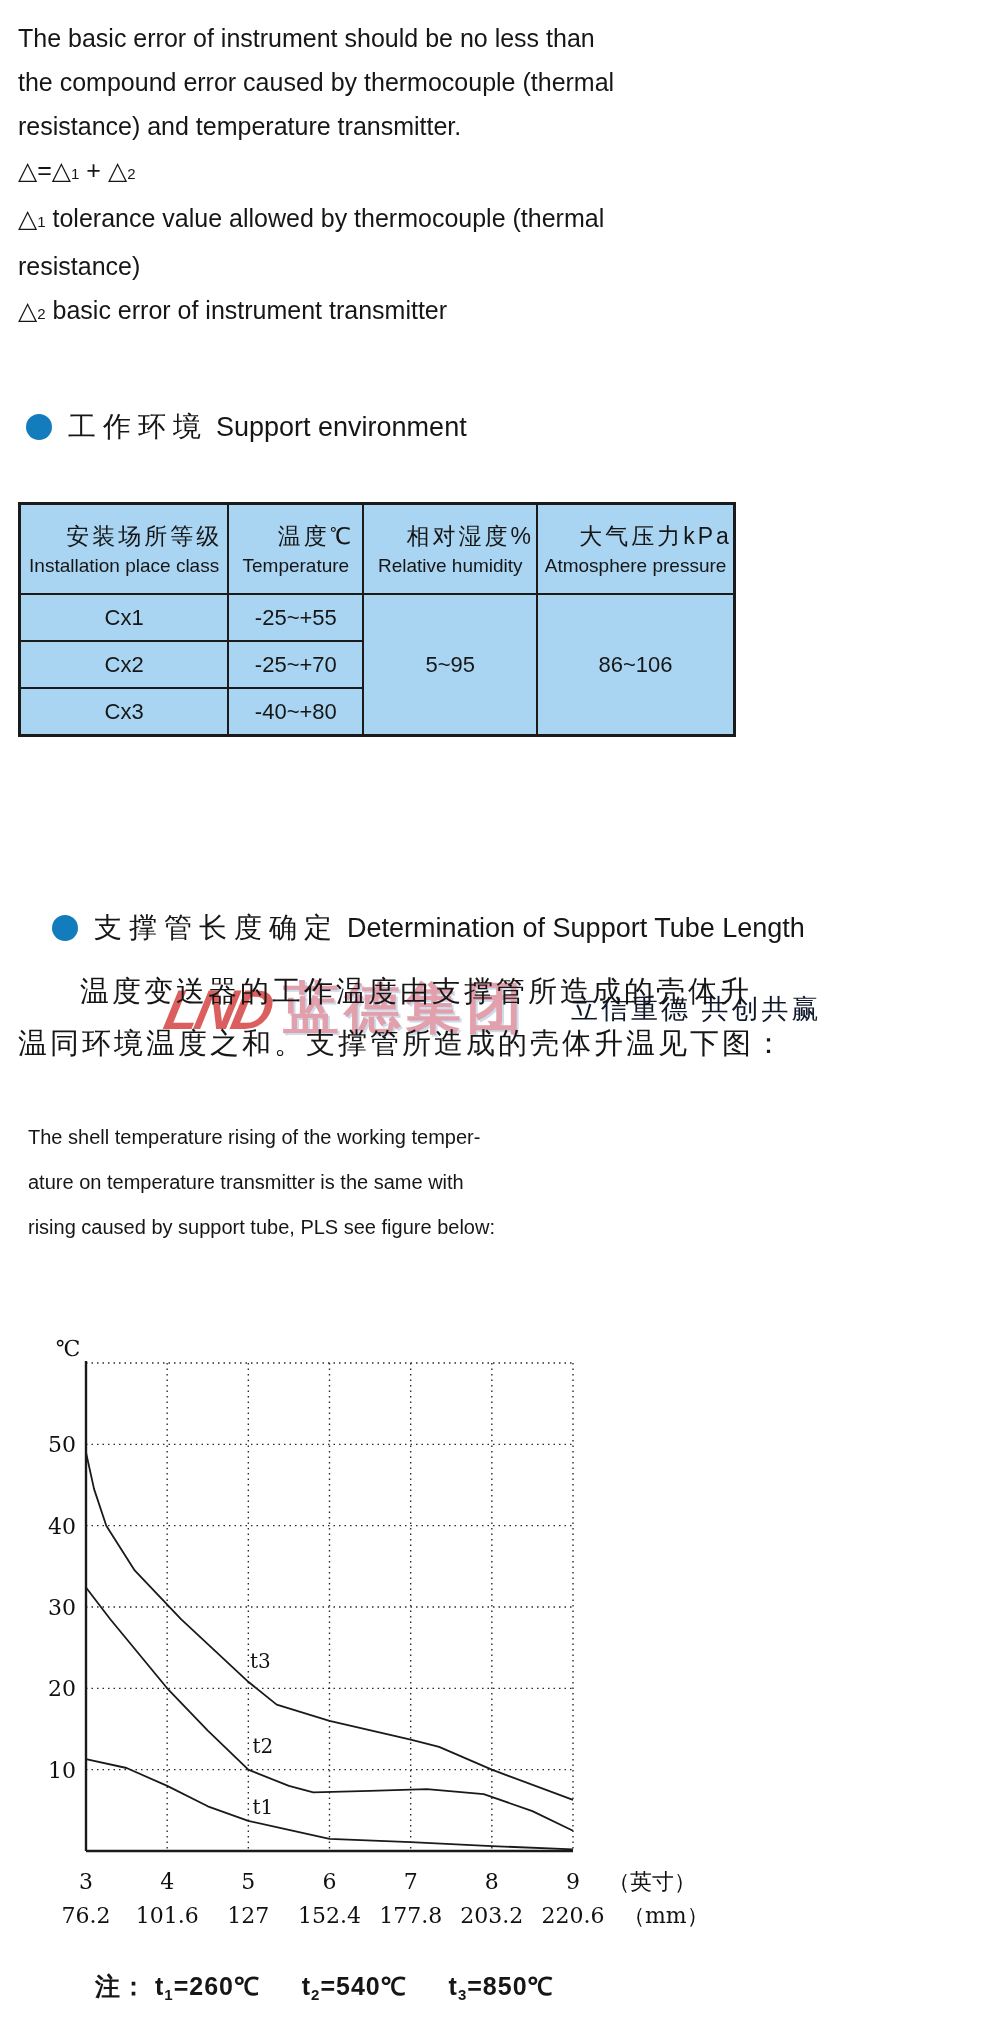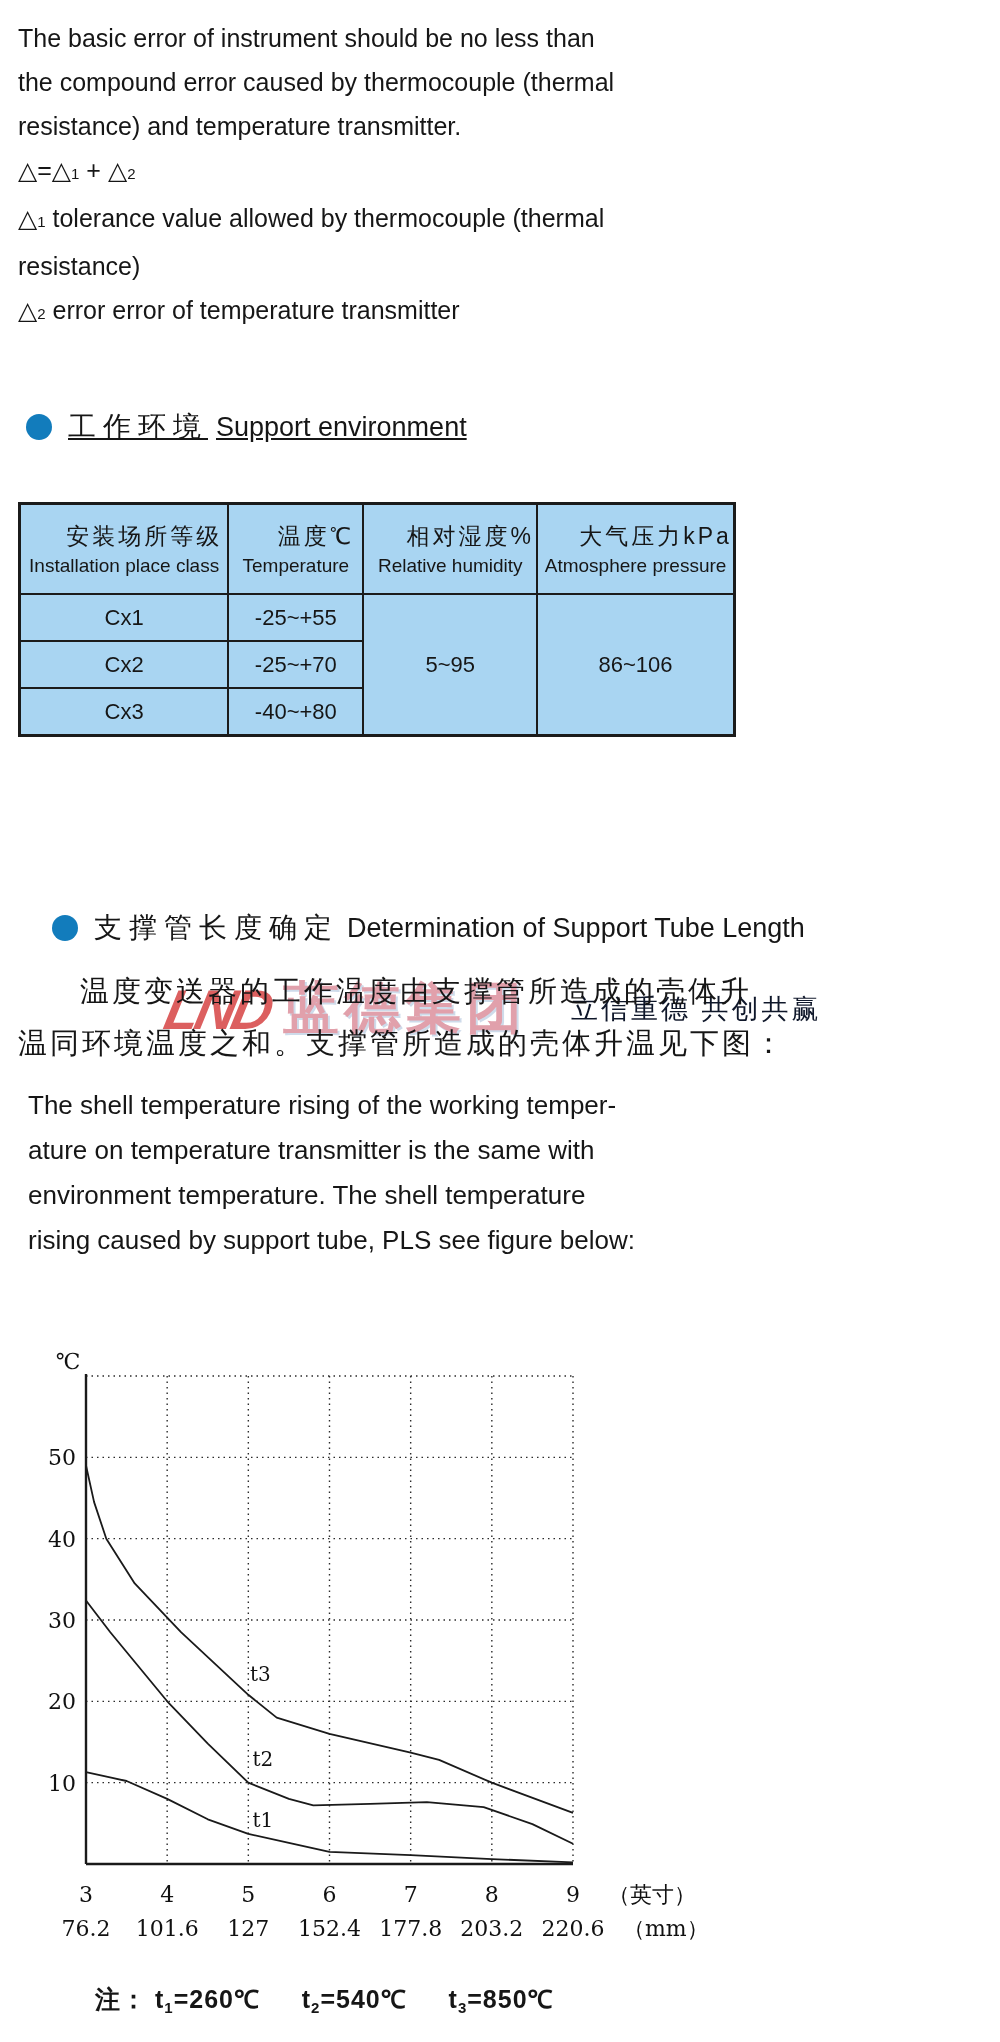--- a/index.html
+++ b/index.html
@@ -7,42 +7,42 @@
 
   
   .intro{margin:16px 14px 0 18px;font-size:25px;line-height:44px;}
   .ss{font-size:15px;}
 
   
   .sec{display:flex;align-items:center;margin-left:26px;}
   .bullet{width:26px;height:26px;border-radius:50%;background:#127cbc;flex:0 0 auto;}
   .sec-zh{font-size:28px;letter-spacing:7px;margin-left:16px;white-space:nowrap;}
   .sec-en{font-size:27px;margin-left:8px;white-space:nowrap;}
-  .sec1{margin-top:72px;text-decoration:underline;}
+  .sec1{margin-top:72px;}
   .sec2{margin-top:172px;margin-left:52px;}
 
   
   table.env{border-collapse:collapse;margin:56px 0 0 18px;width:718px;background:#a9d5f2;text-align:center;border:3px solid #1b1b1b;table-layout:fixed;}
   table.env th,table.env td{border:2px solid #1b1b1b;padding:0;}
   table.env th{height:88px;font-weight:normal;vertical-align:middle;}
   .th-zh{font-size:23px;letter-spacing:3px;padding-left:40px;}
   .th-en{font-size:19px;margin-top:3px;}
   table.env td{height:45px;font-size:22px;}
 
   
   .cn-block{position:relative;margin:18px 0 0 18px;}
   .cn-para{position:relative;z-index:1;font-size:29px;line-height:52px;letter-spacing:3px;}
   .cn-l1{text-indent:62px;}
   .watermark{position:absolute;left:148px;top:6px;z-index:0;display:flex;align-items:center;white-space:nowrap;}
   .wm-logo{font-style:italic;font-weight:900;font-size:56px;color:#d64444;transform:skewX(-12deg);letter-spacing:-4px;opacity:.85;}
   .wm-brand{font-size:56px;font-weight:bold;color:#de96a2;letter-spacing:5px;margin-left:14px;text-shadow:2px 2px 0 rgba(100,140,190,.35);opacity:.9;}
   .wm-slogan{font-size:27px;color:#0f172a;letter-spacing:3px;margin-left:44px;text-align:right;}
 
   
-  .en-para{margin:14px 0 0 28px;font-size:26px;line-height:45px;}
+  .en-para{margin:46px 0 0 28px;font-size:20px;line-height:45px;}
 
   
   .chart-wrap{margin:88px 0 0 38px;width:720px;}
   .grid{stroke:#2b2b2b;stroke-width:1.4;stroke-dasharray:1.5 4;fill:none;}
   .axis{stroke:#1a1a1a;stroke-width:2.4;}
   .curve{fill:none;stroke:#1a1a1a;stroke-width:1.8;stroke-linejoin:round;}
   .tick{font-family:"DejaVu Serif",serif;font-size:22px;fill:#111;}
   .curve-label{font-family:"DejaVu Serif",serif;font-size:20px;fill:#111;}
 
   
@@ -55,21 +55,21 @@
 
 <div class="page">
 
   <div class="intro">
     <div>The basic error of instrument should be no less than</div>
     <div>the compound error caused by thermocouple (thermal</div>
     <div> resistance) and temperature transmitter.</div>
     <div><span>△=△</span><span class="ss">1</span><span> + △</span><span class="ss">2</span></div>
     <div><span>△</span><span class="ss">1</span><span> tolerance value allowed by thermocouple (thermal</span></div>
     <div>resistance)</div>
-    <div><span>△</span><span class="ss">2</span><span> error error of temperature transmitter</span></div>
+    <div><span>△</span><span class="ss">2</span><span> basic error of instrument transmitter</span></div>
   </div>
 
   <div class="sec sec1">
     <span class="bullet"></span>
     <span class="sec-zh">工作环境</span>
     <span class="sec-en">Support environment</span>
   </div>
 
   <table class="env">
     <colgroup>
@@ -130,21 +130,20 @@
     </div>
     <div class="cn-para">
       <div class="cn-l1">温度变送器的工作温度由支撑管所造成的壳体升</div>
       <div>温同环境温度之和。支撑管所造成的壳体升温见下图：</div>
     </div>
   </div>
 
   <div class="en-para">
     <div>The shell temperature rising of the working temper-</div>
     <div>ature on temperature transmitter is the same with</div>
-    <div>environment temperature. The shell temperature</div>
     <div> rising caused by support tube, PLS see figure below:</div>
   </div>
 
   <div class="chart-wrap">
     <svg id="chart-svg" viewBox="0 0 720 600" width="720" height="600">
         <line x1="48" y1="431.6666666666667" x2="535" y2="431.6666666666667" class="grid"></line>
         <line x1="48" y1="350.33333333333337" x2="535" y2="350.33333333333337" class="grid"></line>
         <line x1="48" y1="269" x2="535" y2="269" class="grid"></line>
         <line x1="48" y1="187.66666666666669" x2="535" y2="187.66666666666669" class="grid"></line>
         <line x1="48" y1="106.33333333333331" x2="535" y2="106.33333333333331" class="grid"></line>

